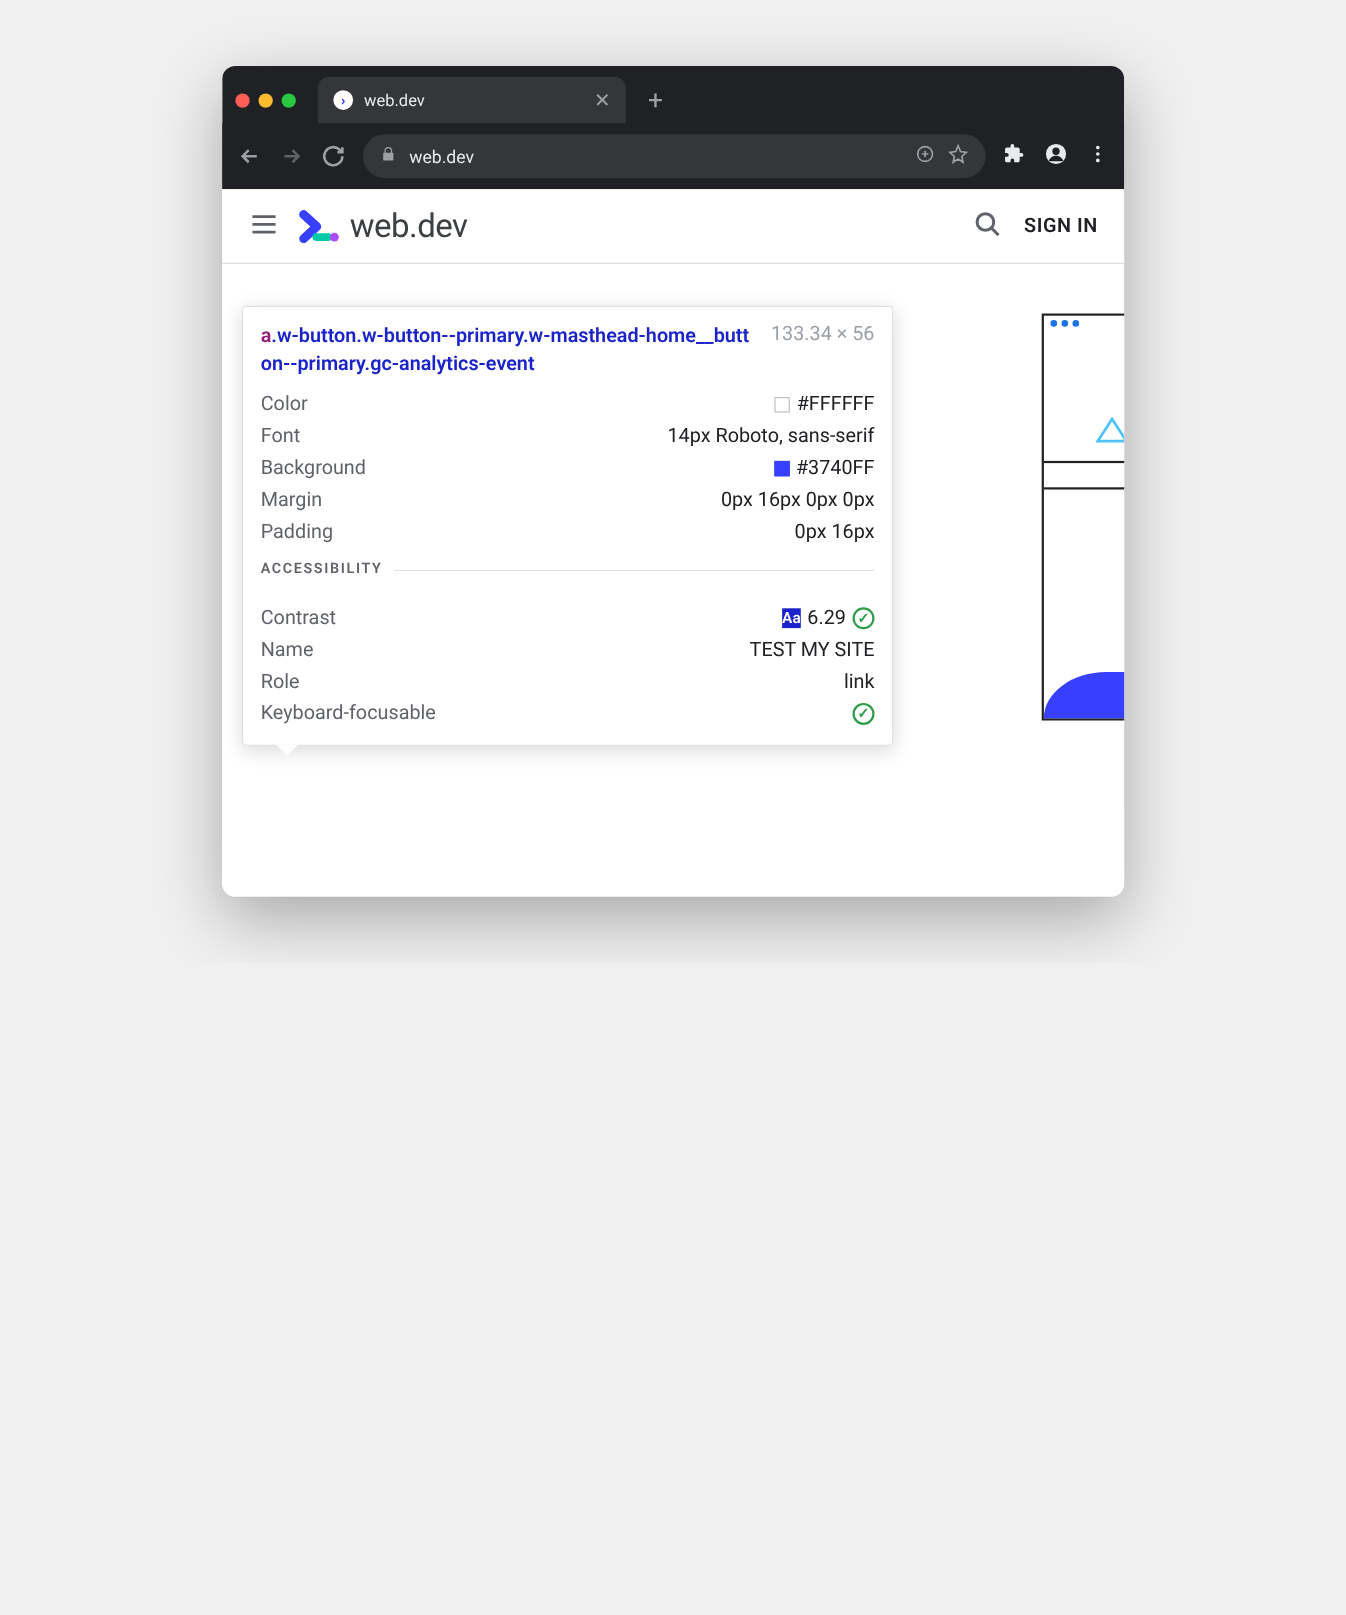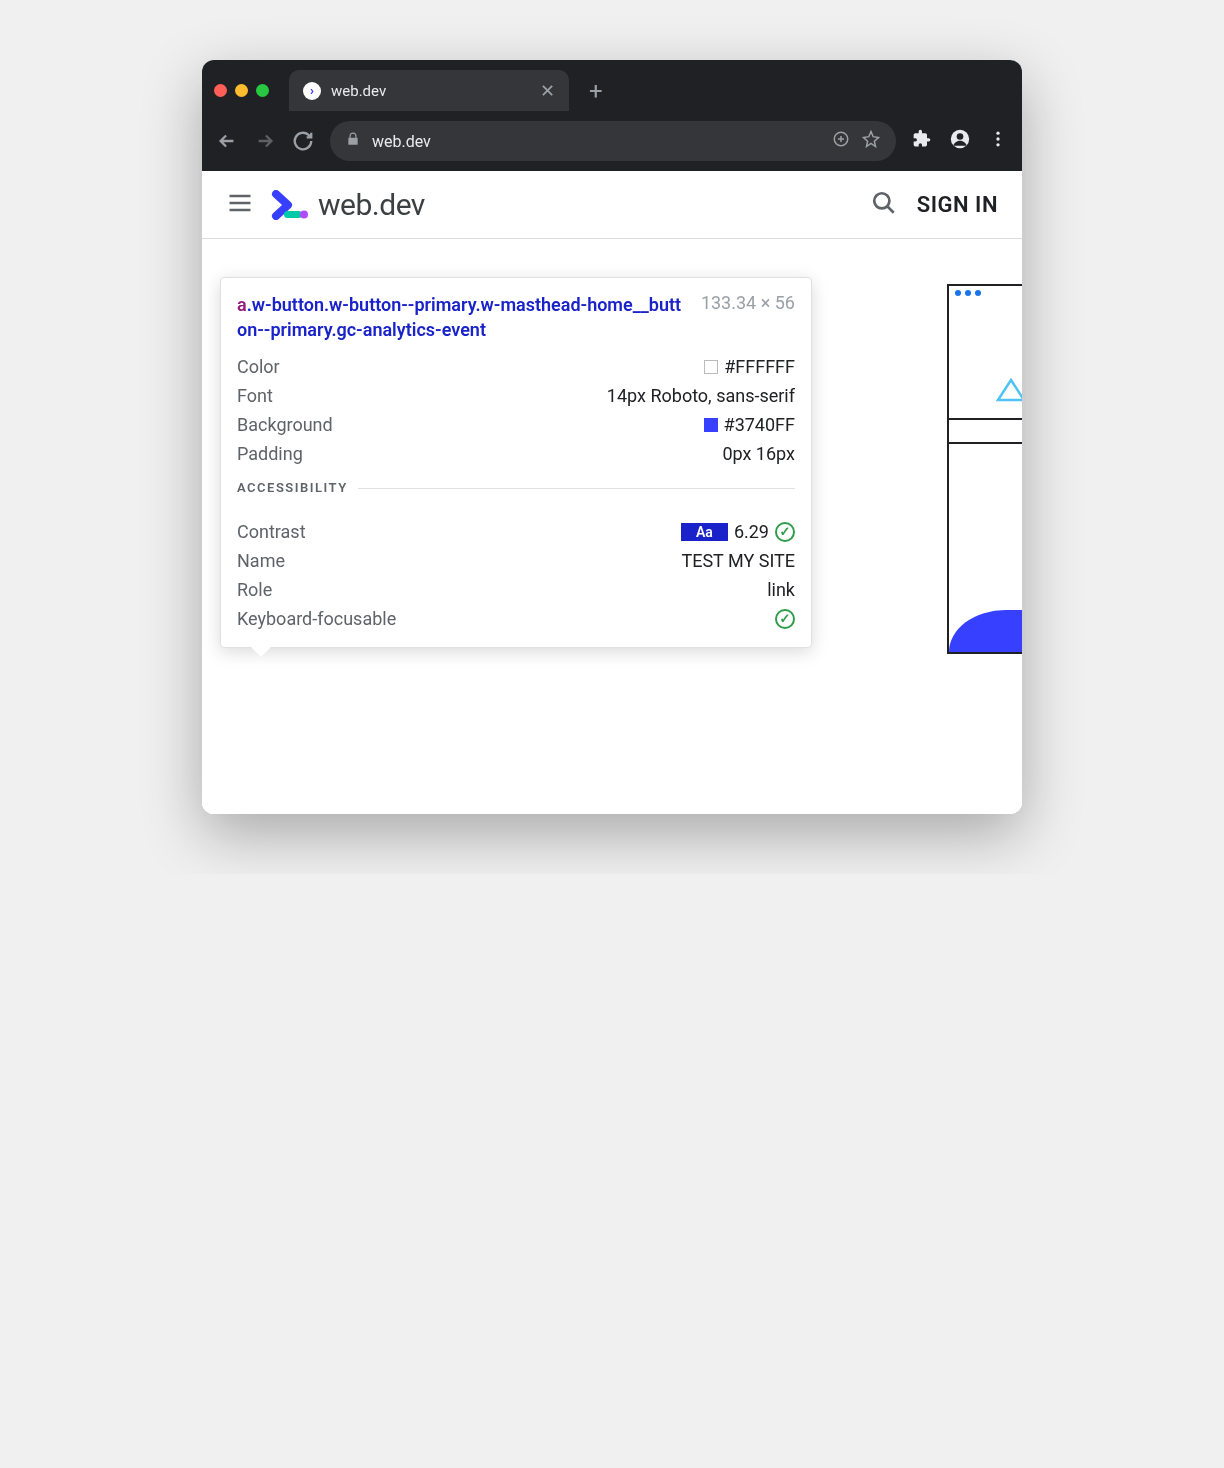--- a/index.html
+++ b/index.html
@@ -91,21 +91,21 @@
 .logo {
   display: flex; align-items: center; gap: 8px;
 }
 .logo-mark {
   width: 40px; height: 30px; position: relative;
 }
 .logo-text { font-size: 30px; font-weight: 400; color: #3c4043; letter-spacing: -0.5px; }
 .header-spacer { flex: 1; }
 .search-btn svg { width: 26px; height: 26px; color: #5f6368; }
 .signin {
-  font-size: 22px;
+  font-size: 18px;
   font-weight: 600;
   color: #202124;
   letter-spacing: 0.5px;
   cursor: pointer;
   margin-left: 4px;
 }
 .hero {
   position: relative;
   padding: 60px 24px 120px 24px;
 }
@@ -230,21 +230,21 @@
   gap: 10px;
 }
 .section-label::after {
   content: '';
   flex: 1;
   height: 1px;
   background: #e0e0e0;
   margin-top: 1px;
 }
 .aa-badge {
-  background: #1a23c9; color: #fff; padding: 1px 15px; font-size: 14px; font-weight: 600;
+  background: #1a23c9; color: #fff; padding: 1px 0; font-size: 14px; font-weight: 600;
 }
 .check-icon {
   width: 20px; height: 20px; border: 2px solid #2e9c4a; border-radius: 50%;
   display: inline-flex; align-items: center; justify-content: center;
   color: #2e9c4a; font-size: 13px; font-weight: 900;
 }
 .footer-band { height: 80px; background: #fff; }
 </style>
 </head>
 <body>
@@ -372,20 +372,24 @@
           <span class="value">14px Roboto, sans-serif</span>
         </div>
         <div class="tip-row">
           <span class="label">Background</span>
           <span class="value">
               <span class="swatch" style="background:#3740FF;border-color:#3740FF"></span>
               <span>#3740FF</span>
             </span>
         </div>
         <div class="tip-row">
+          <span class="label">Margin</span>
+          <span class="value">0px 16px 0px 0px</span>
+        </div>
+        <div class="tip-row">
           <span class="label">Padding</span>
           <span class="value">0px 16px</span>
         </div>
 
         <div class="section-label">ACCESSIBILITY</div>
 
         <div class="tip-row">
           <span class="label">Contrast</span>
           <span class="value">
             <span class="aa-badge">Aa</span>

